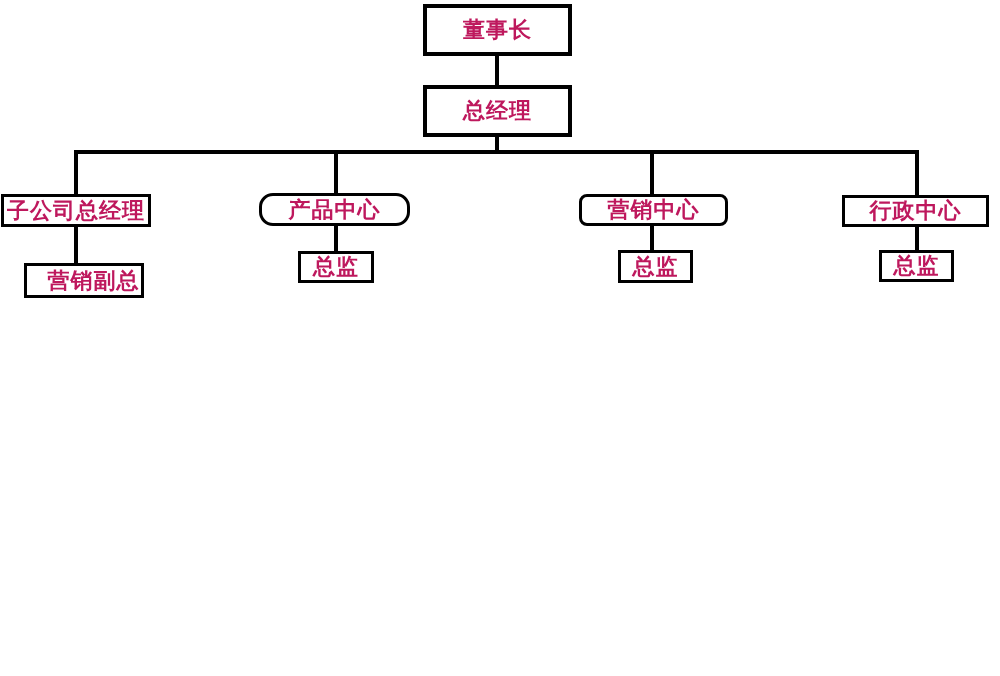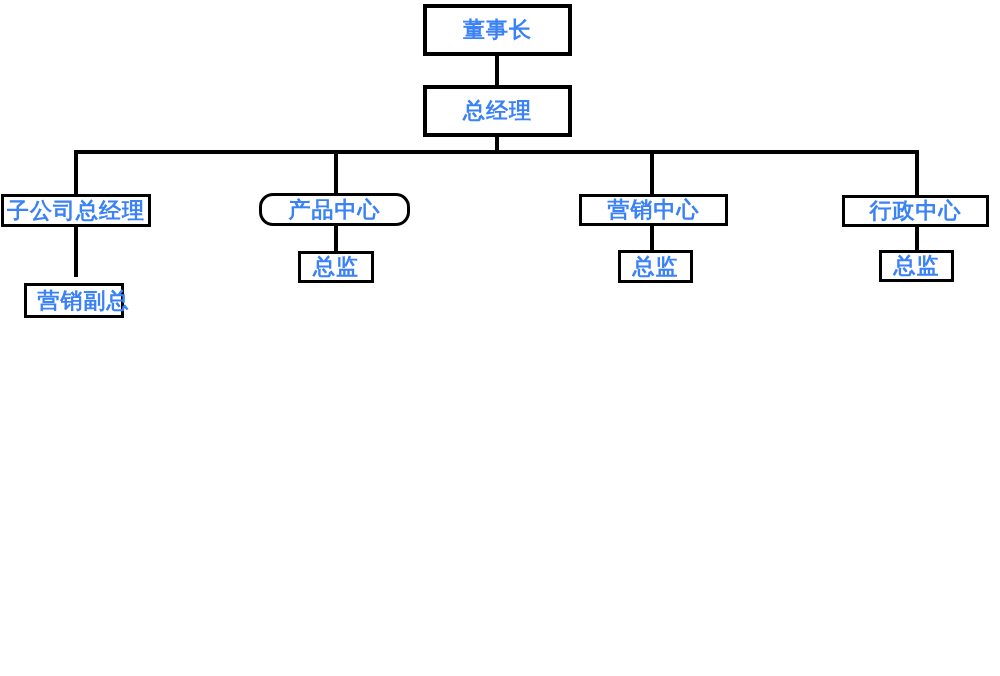--- a/index.html
+++ b/index.html
@@ -13,21 +13,21 @@
     height: 676px;
     background: #ffffff;
     overflow: hidden;
     font-family: "Liberation Sans", "DejaVu Sans", sans-serif;
   }
   .node {
     position: absolute;
     box-sizing: border-box;
     background: #ffffff;
     border: 3px solid #000000;
-    color: #3b82f6;
+    color: #be185d;
     display: flex;
     align-items: center;
     justify-content: center;
     font-size: 22px;
     font-weight: bold;
     line-height: 1;
     white-space: nowrap;
     letter-spacing: 1px;
     z-index: 2;
   }
@@ -35,23 +35,23 @@
   .edge {
     position: absolute;
     background: #000000;
     z-index: 1;
   }
   
   #n-chairman        { left: 423px; top: 4px;   width: 149px; height: 52px; }
   #n-gm              { left: 423px; top: 85px;  width: 149px; height: 52px; }
   #n-subsidiary-gm   { left: 1px;   top: 194px; width: 150px; height: 33px; text-align: center; }
   #n-product-center  { left: 259px; top: 193px; width: 151px; height: 33px; border-radius: 14px; }
-  #n-marketing-center{ left: 579px; top: 194px; width: 149px; height: 32px; }
+  #n-marketing-center{ left: 579px; top: 194px; width: 149px; height: 32px; border-radius: 8px; }
   #n-admin-center    { left: 842px; top: 195px; width: 147px; height: 32px; }
-  #n-marketing-vp    { left: 24px;  top: 283px; width: 100px; height: 35px; padding-left: 19px; }
+  #n-marketing-vp    { left: 24px;  top: 263px; width: 120px; height: 35px; padding-left: 19px; }
   #n-product-dir     { left: 298px; top: 251px; width: 76px;  height: 32px; }
   #n-marketing-dir   { left: 618px; top: 250px; width: 75px;  height: 33px; }
   #n-admin-dir       { left: 879px; top: 250px; width: 75px;  height: 32px; }
   
   #e-chairman-gm     { left: 495px; top: 56px;  width: 4px;   height: 29px; }
   #e-gm-trunk        { left: 495px; top: 137px; width: 4px;   height: 14px; }
   #e-horizontal      { left: 74px;  top: 150px; width: 845px; height: 4px;  }
   #e-drop-subsidiary { left: 74px;  top: 154px; width: 4px;   height: 40px; }
   #e-drop-product    { left: 334px; top: 154px; width: 4px;   height: 39px; }
   #e-drop-marketing  { left: 650px; top: 154px; width: 4px;   height: 40px; }

